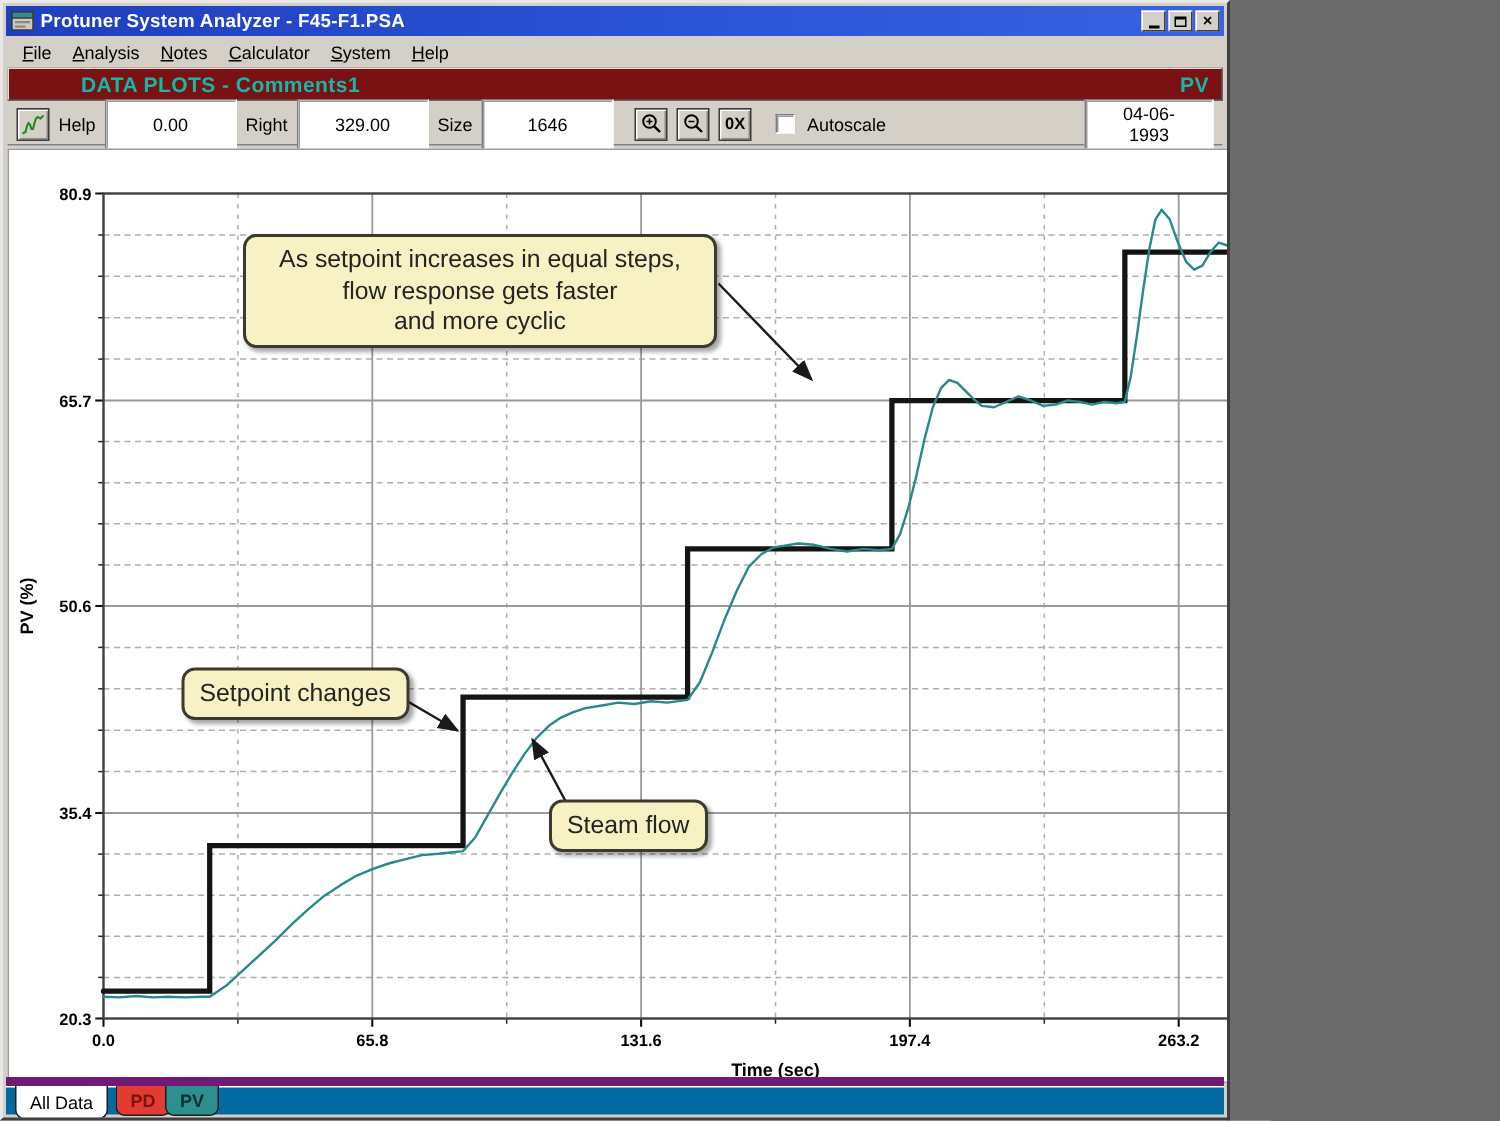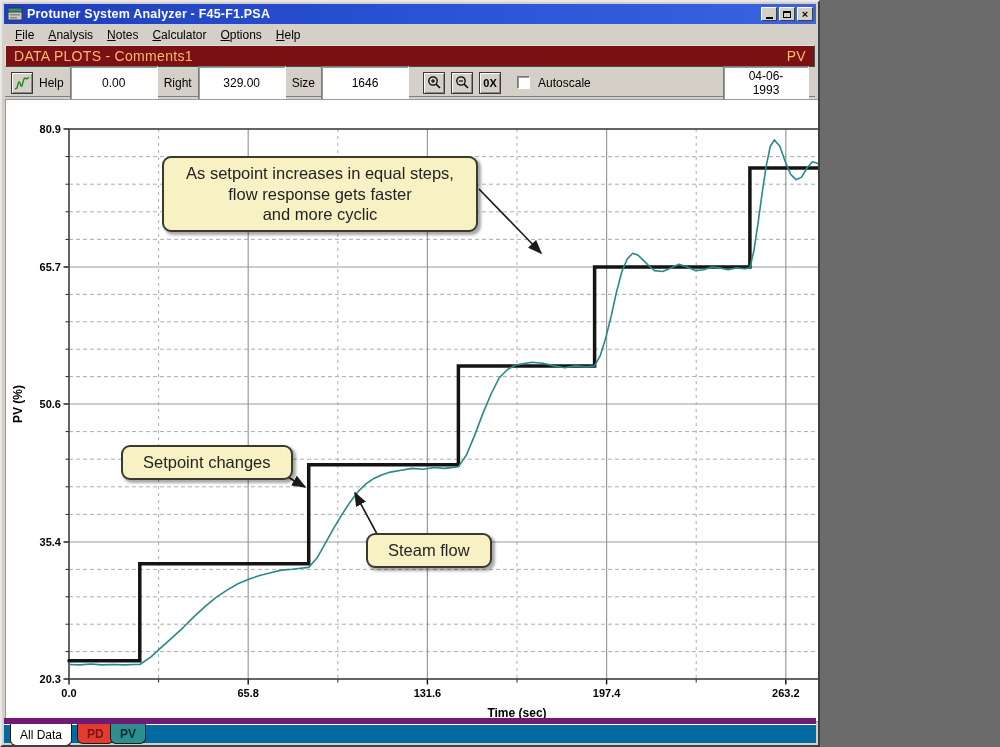--- a/index.html
+++ b/index.html
@@ -22,21 +22,21 @@
   .glyph-close{font-size:11px;font-weight:bold;color:#000;line-height:10px;}
   
   .menubar{position:absolute;left:2px;top:23px;right:2px;height:18px;
     background:#d4d0c8;display:flex;align-items:flex-end;padding-left:4px;}
   .menu-item{display:inline-block;font-size:12px;color:#000;padding:1px 7px;cursor:default;}
   .menu-item::first-letter{text-decoration:underline;}
   
   .banner{position:absolute;left:3px;top:43px;right:3px;height:22px;background:#7a1113;
     border:1px solid;border-color:#e0e0e0 #4a4a4a #4a4a4a #e0e0e0;
     display:flex;align-items:center;justify-content:space-between;padding:0 8px;}
-  .banner span{color:#fdba74;font-weight:normal;font-size:14px;letter-spacing:.3px;}
+  .banner span{color:#14b8a6;font-weight:bold;font-size:14px;letter-spacing:.3px;margin-left:40px;}
   
   .toolbar{position:absolute;left:3px;top:67px;right:3px;height:28px;background:#d4d0c8;
     border-bottom:1px solid #808080;display:flex;align-items:center;padding:0 6px;gap:6px;}
   .tb-label{font-size:12px;color:#000;}
   .tool-btn{height:22px;min-width:22px;background:#d4d0c8;border:1px solid #3a3a3a;
     box-shadow:inset 1px 1px 0 #fff, inset -1px -1px 0 #8a8a8a;
     display:flex;align-items:center;justify-content:center;padding:0 2px;cursor:pointer;
     font-size:11px;font-weight:bold;color:#000;}
   .field{width:88px;height:19px;background:#fff;border:1px solid;
     border-color:#7a7a7a #fff #fff #7a7a7a;box-shadow:inset 1px 1px 0 #9c9c9c;
@@ -47,21 +47,21 @@
     border-color:#7a7a7a #fff #fff #7a7a7a;box-shadow:inset 1px 1px 0 #9c9c9c;margin:0 2px 0 10px;}
   .spacer{flex:1;}
   
   .client{position:absolute;left:3px;top:97px;width:994px;height:623px;background:#ffffff;
     border:1px solid #9a9a9a;}
   #chart-svg{position:absolute;left:0;top:0;}
   .tick-label{font:bold 11px "Liberation Sans","DejaVu Sans",sans-serif;fill:#000;}
   .axis-title{font:bold 12px "Liberation Sans","DejaVu Sans",sans-serif;fill:#000;}
   .note{position:absolute;background:#f7f1c4;border:2px solid #3c3930;border-radius:9px;
     box-shadow:2.5px 2.5px 3px rgba(0,0,0,.35);color:#242424;text-align:center;
-    font-size:16.5px;line-height:1.25;padding:5px 20px;}
+    font-size:16.5px;line-height:1.25;padding:5px 10px;}
   .note-steps{left:156px;top:56px;width:316px;}
   .note-setpoint{left:115px;top:345px;white-space:nowrap;}
   .note-steam{left:360px;top:433px;white-space:nowrap;}
   
   .tabbar{position:absolute;left:2px;right:2px;bottom:2px;height:25px;background:#0369a1;
     border-top:6px solid #701a75;box-shadow:inset 0 1px 0 #fff;}
   .tab{position:absolute;top:0;height:20px;border:1px solid #1c1c1c;border-top:none;
     border-radius:0 0 6px 6px;font-size:12px;display:flex;align-items:center;
     justify-content:center;padding:0 9px;cursor:pointer;}
   .tab-active{left:6px;height:22px;background:#fff;color:#000;z-index:2;}
@@ -94,21 +94,21 @@
           <span class="glyph-close">×</span>
         </button>
     </span>
   </div>
 
   <div class="menubar">
     <span class="menu-item">File</span>
     <span class="menu-item">Analysis</span>
     <span class="menu-item">Notes</span>
     <span class="menu-item">Calculator</span>
-    <span class="menu-item">Options</span>
+    <span class="menu-item">System</span>
     <span class="menu-item">Help</span>
   </div>
 
   <div class="banner">
     <span>DATA PLOTS - Comments1</span>
     <span>PV</span>
   </div>
 
   <div class="toolbar">
     <button class="tool-btn">

